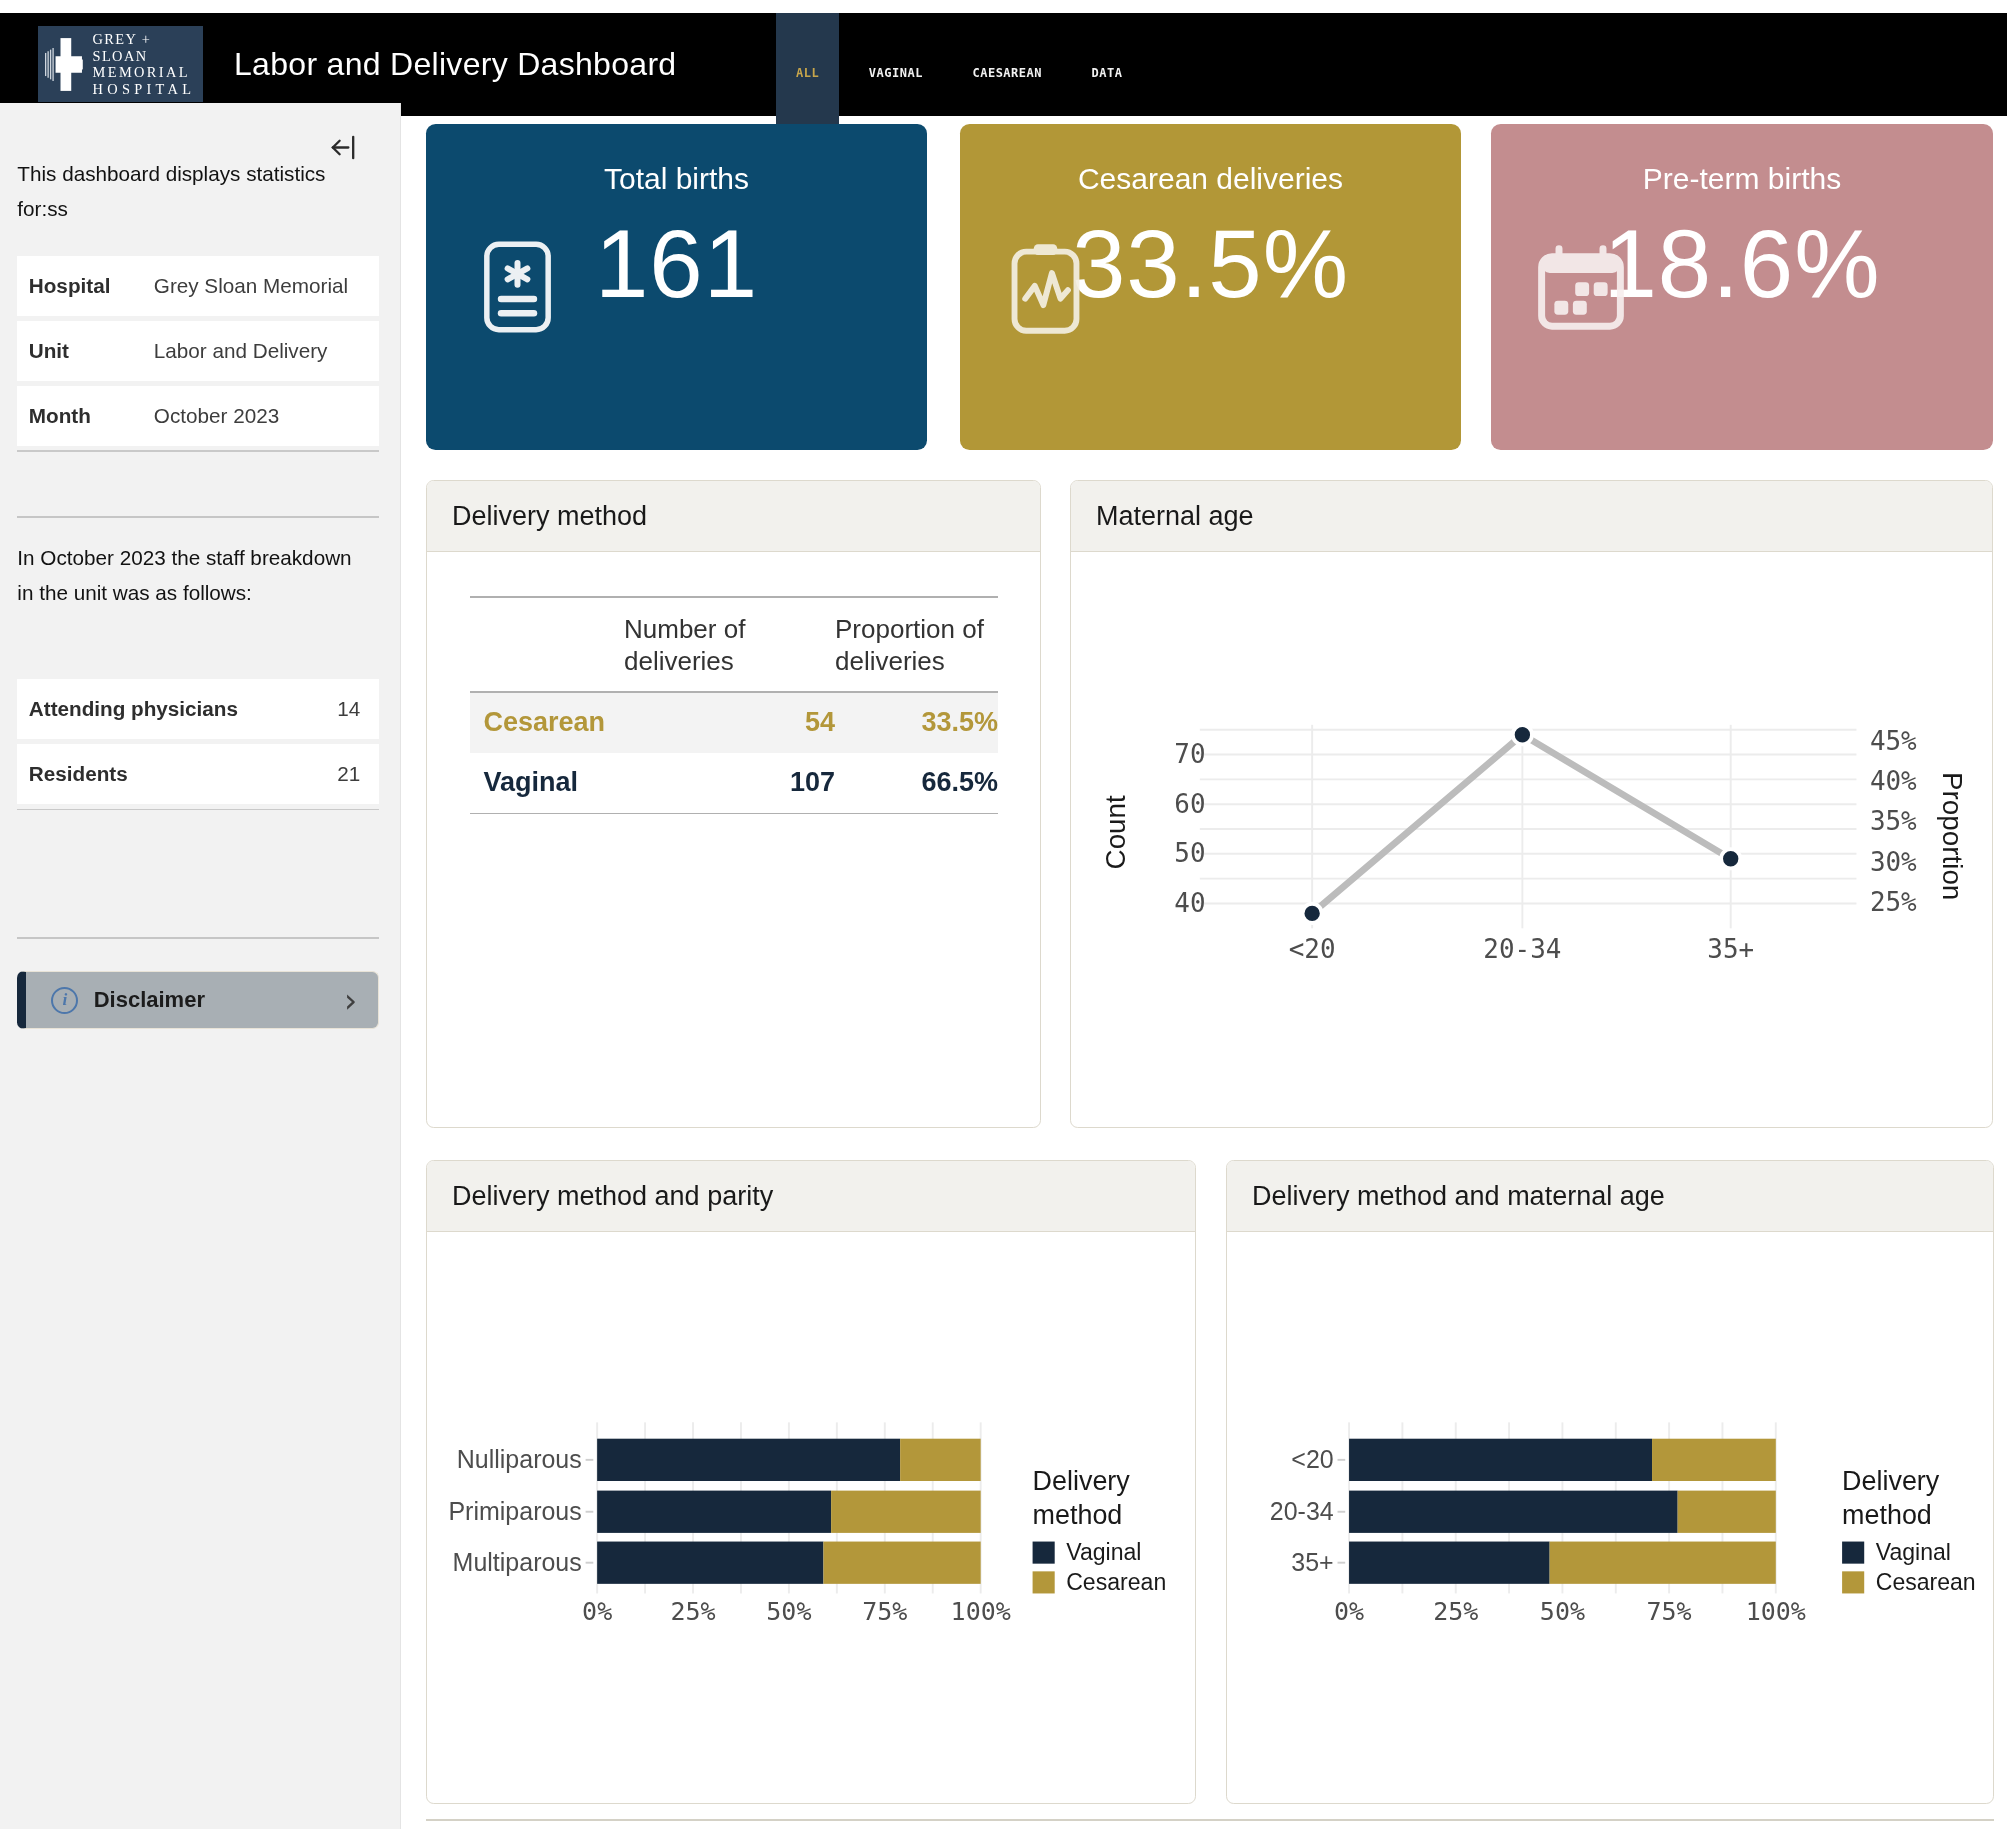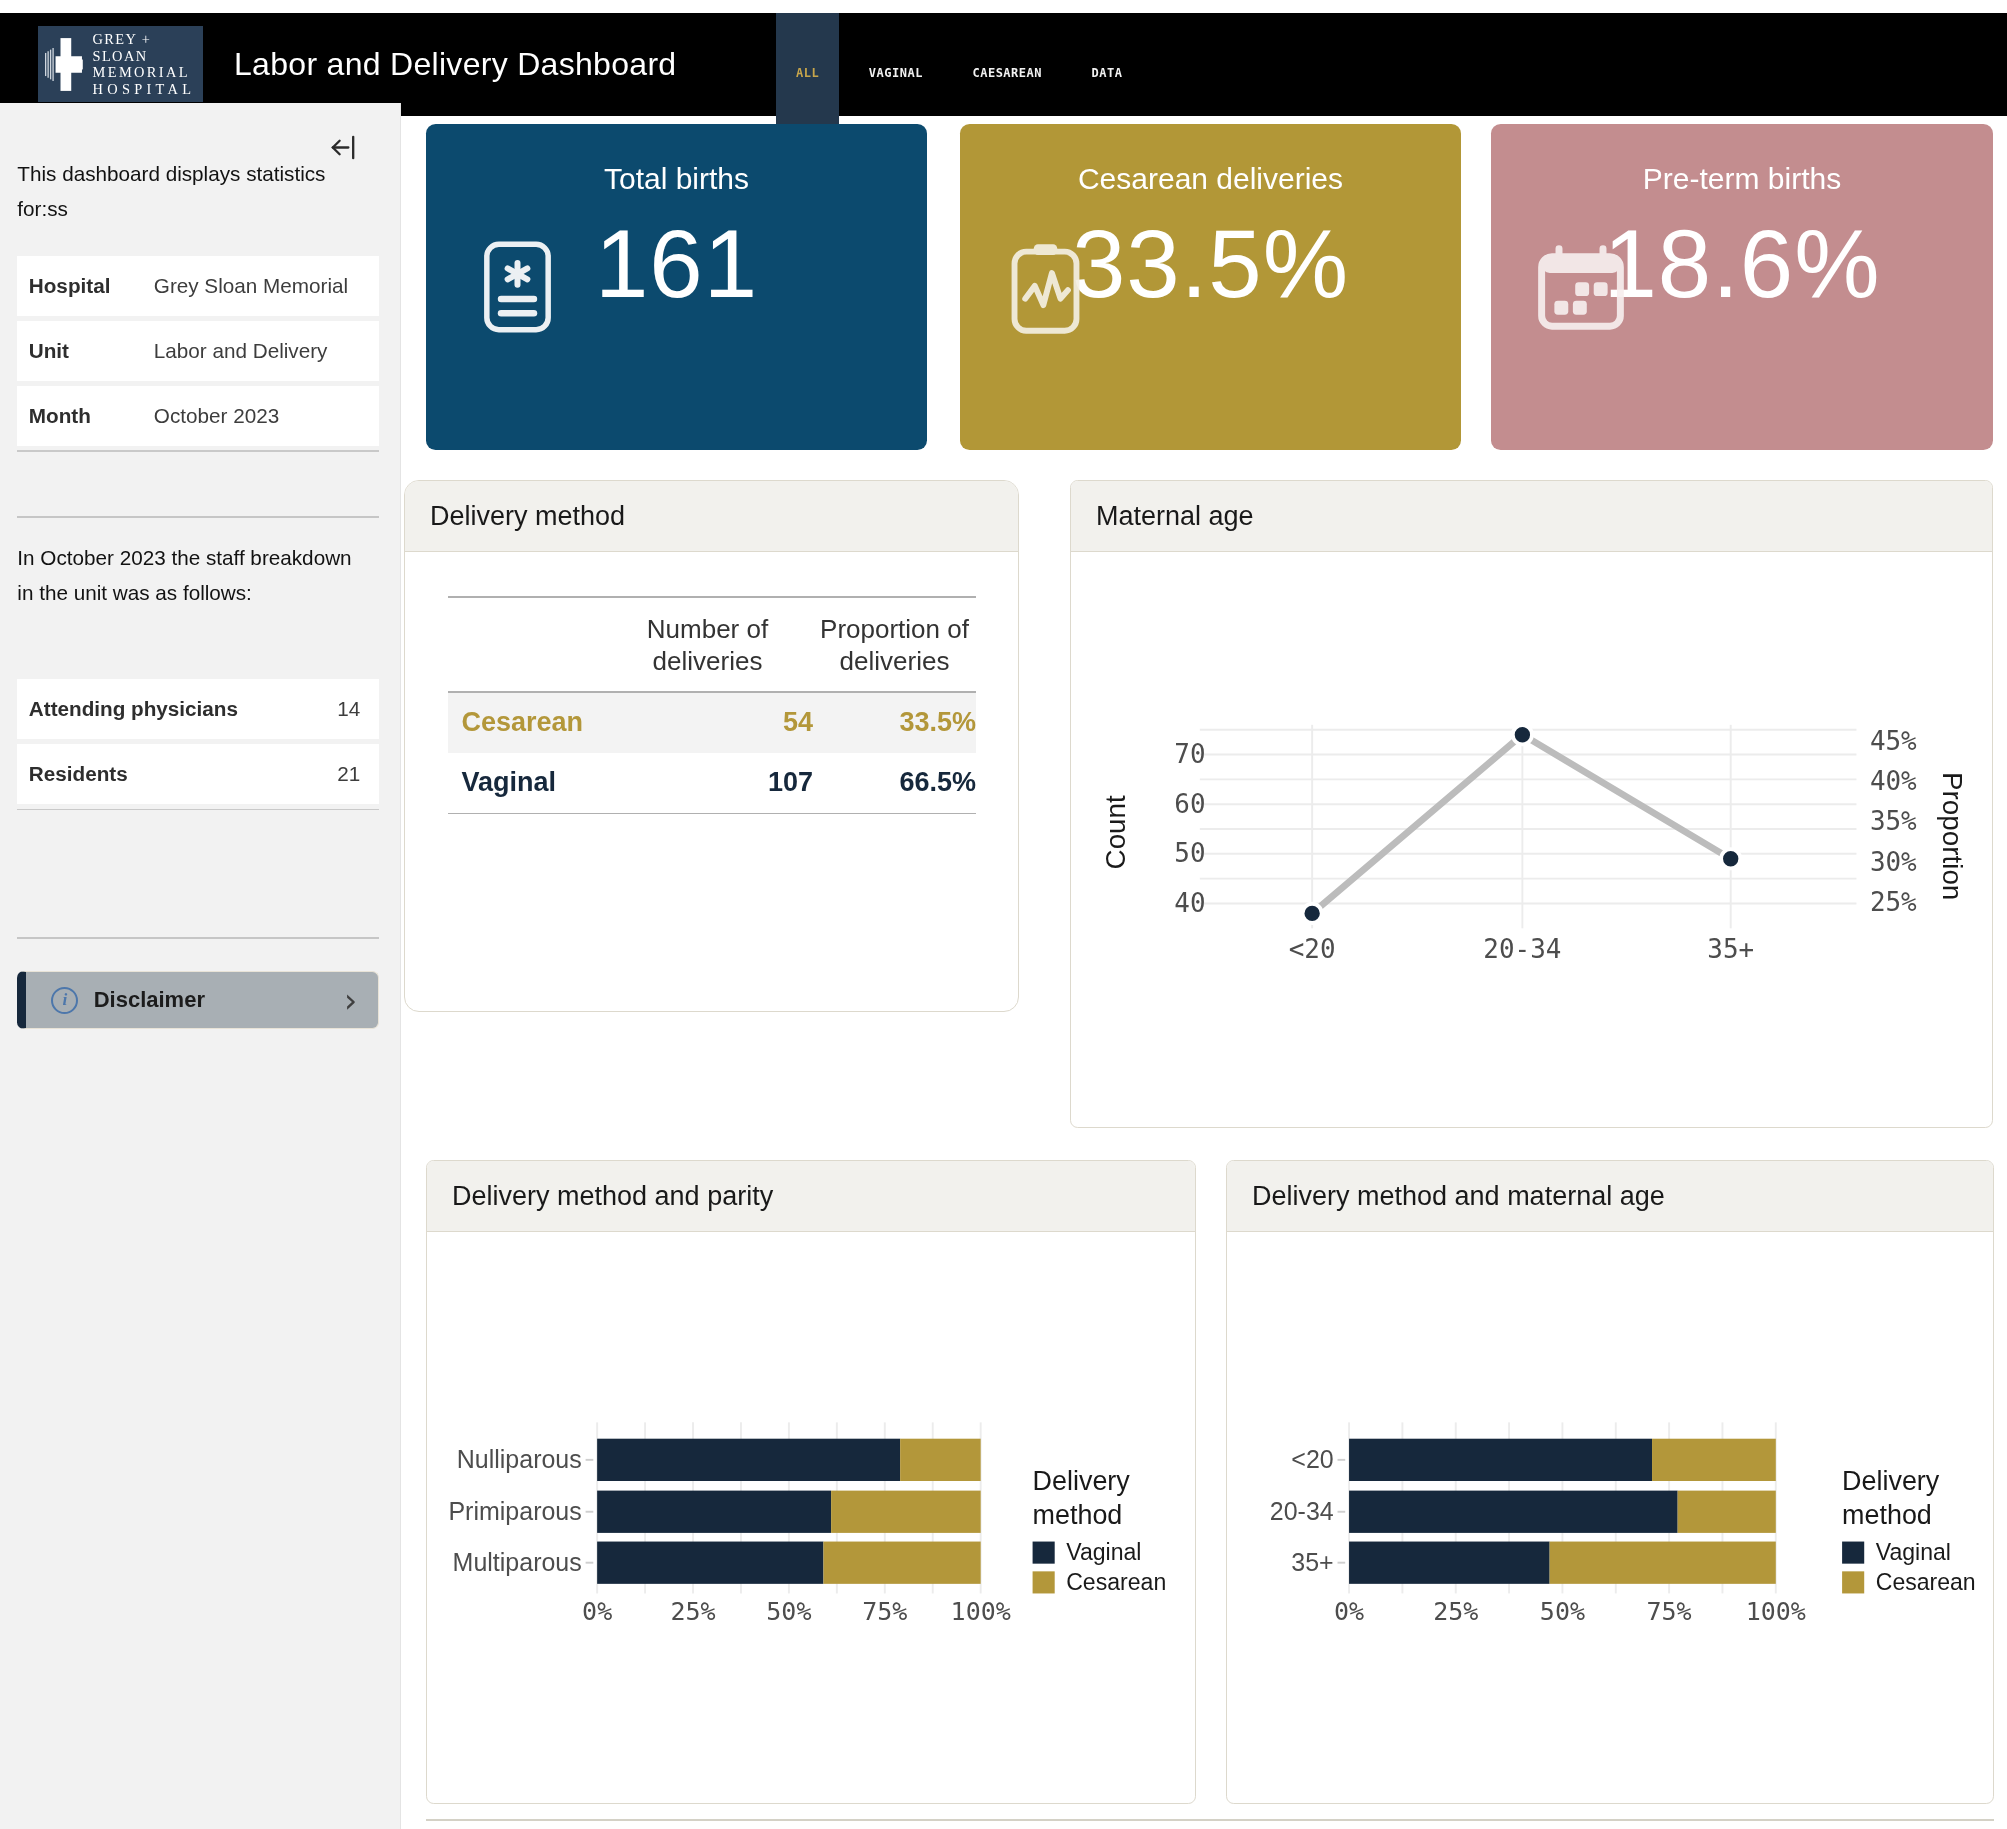--- a/index.html
+++ b/index.html
@@ -62,21 +62,21 @@
   .card { position:absolute; background:#fff; border:1px solid #ddd9cd; border-radius:7.7px; overflow:hidden; }
   .card-header { height:71px; background:#f2f1ed; border-bottom:1px solid #ddd9cd;
                  display:flex; align-items:center; padding-left:25px;
                  font-size:27px; color:#191919; }
   .card-body { position:relative; }
 
   
   .dm-table { position:absolute; left:43px; top:44px; width:528px; font-size:26px; }
   .dm-rule { height:1.9px; background:#b0b0b0; }
   .dm-head { display:grid; grid-template-columns:154px 211px 163px; padding:15.4px 0 13.4px 0; }
-  .dm-head div { text-align:center; color:#333; line-height:32px; white-space:pre-line; }
+  .dm-head div { text-align:left; color:#333; line-height:32px; white-space:pre-line; }
   .dm-row { display:grid; grid-template-columns:154px 211px 163px; height:60px; align-items:center;
             font-weight:bold; font-size:27px; }
   .dm-row div:nth-child(2), .dm-row div:nth-child(3) { text-align:right; }
   .dm-row .rowlabel { padding-left:13.4px; text-align:left; }
   .dm-row.alt { background:#f3f3f3; }
 
   .bottom-rule-main { position:absolute; left:426px; top:1819px; width:1568px; height:1.9px; background:#d4d1c6; }
 
   svg text { user-select:none; }
 </style>
@@ -210,21 +210,21 @@
           <rect x="49" y="32" width="12" height="12" rx="3"></rect>
           <rect x="15" y="48" width="12" height="12" rx="3"></rect>
           <rect x="31" y="48" width="12" height="12" rx="3"></rect>
         </g>
       </svg>
     </div>
     <div class="vb-title">Pre-term births</div>
     <div class="vb-value">18.6%</div>
   </div>
 
-  <div class="card" style="left:404px; top:480px; width:615px; height:532px;border-radius:15px;">
+  <div class="card" style="left:426px; top:480px; width:615px; height:648px;">
     <div class="card-header">Delivery method</div>
     <div class="card-body" style="height:576px;">
       <div class="dm-table">
         <div class="dm-rule"></div>
         <div class="dm-head">
           <div></div>
           <div>Number of
 deliveries</div>
           <div>Proportion of
 deliveries</div>

